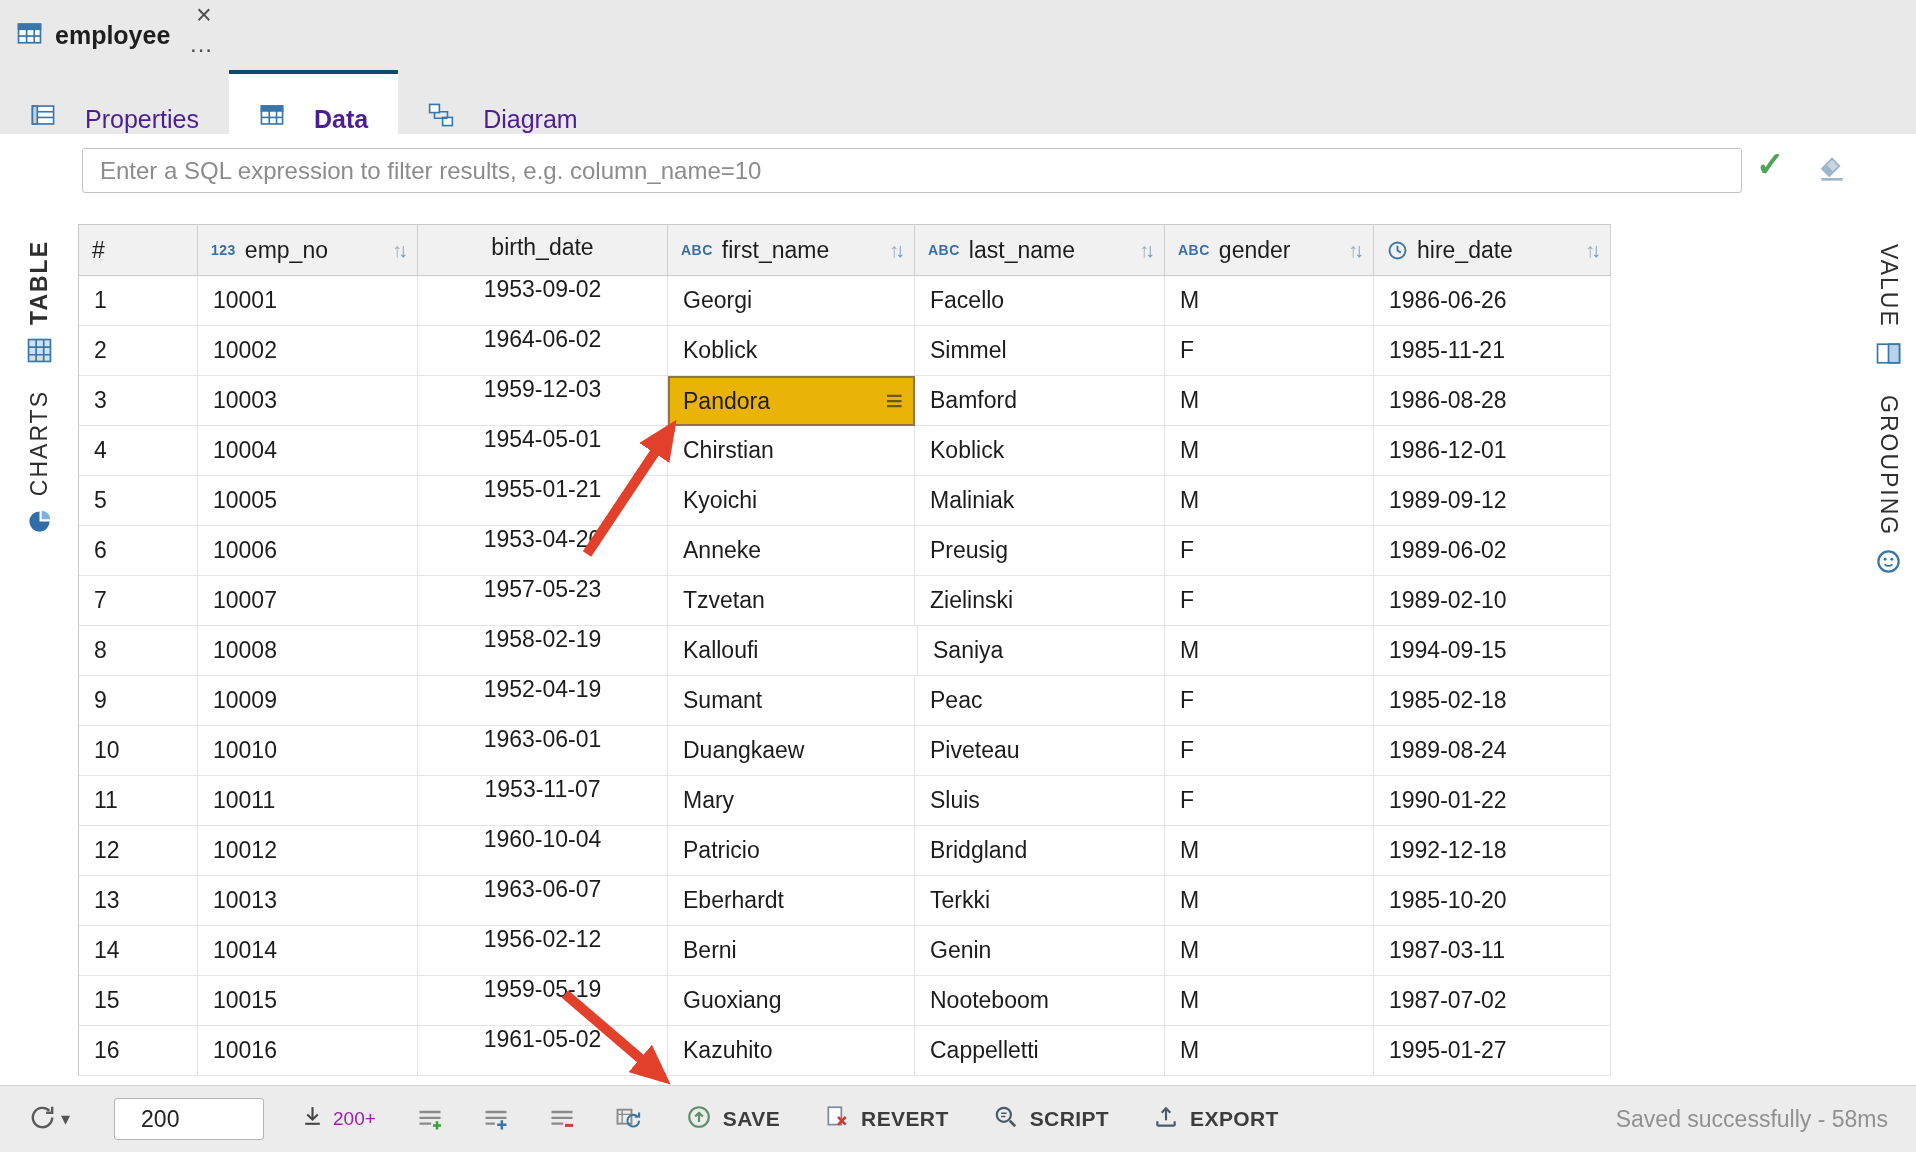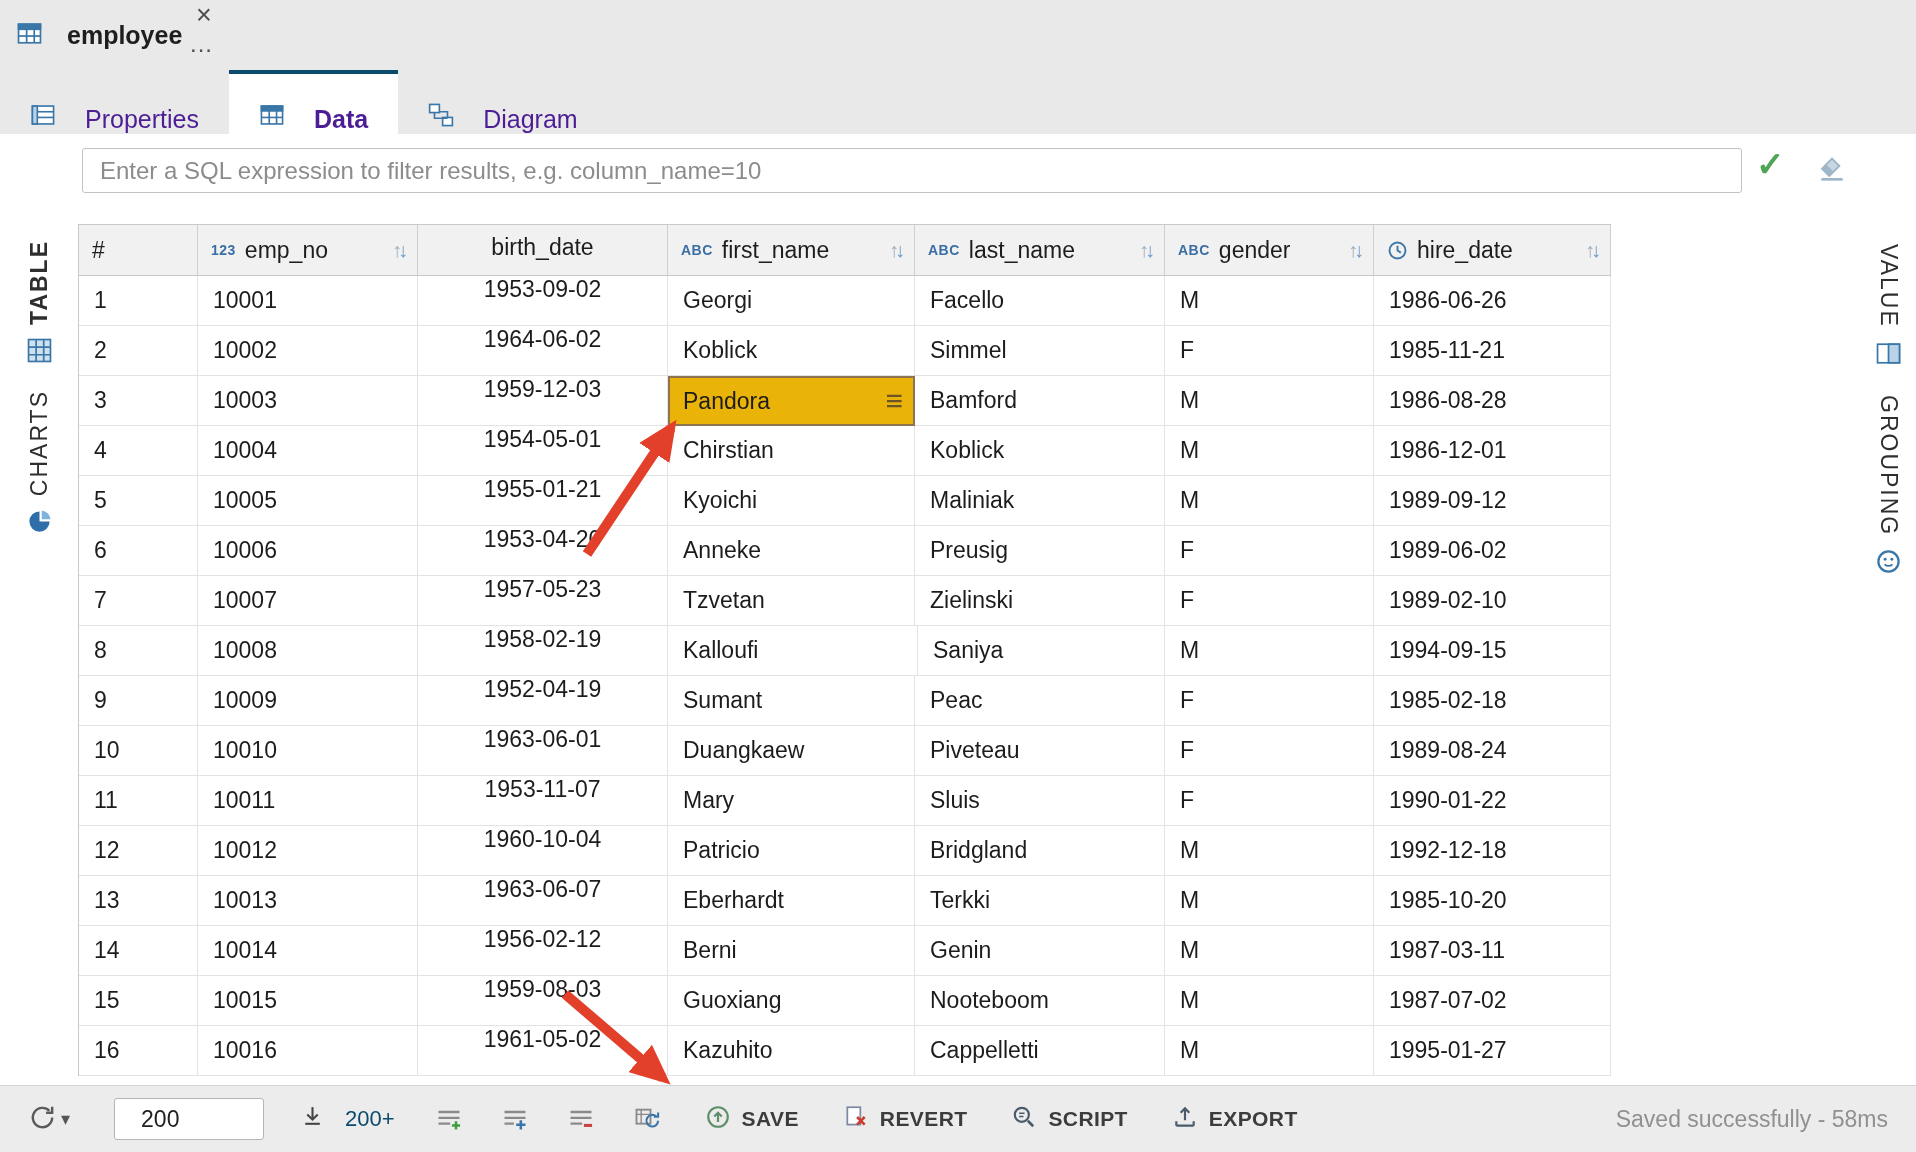--- a/index.html
+++ b/index.html
@@ -3,21 +3,21 @@
 <meta charset="utf-8">
 <style>
   * { margin:0; padding:0; box-sizing:border-box; }
   html,body { width:1916px; height:1152px; overflow:hidden; background:#fff;
               font-family:"Liberation Sans", sans-serif; }
   .app { position:relative; width:1916px; height:1152px; background:#fff; }
 
   
   .editor-tabstrip { position:absolute; left:0; top:0; width:1916px; height:70px; background:#e9e9e9; }
   .editor-tab { position:absolute; left:0; top:0; height:70px; width:188px;
-                display:flex; align-items:center; padding-left:16px; gap:24px; cursor:pointer; }
+                display:flex; align-items:center; padding-left:16px; gap:12px; cursor:pointer; }
   .editor-tab-label { font-size:25px; font-weight:bold; color:#1e1e1e; }
   .tab-close { position:absolute; left:196px; top:0px; font-size:27px; color:#4e4e4e; cursor:pointer; line-height:30px;}
   .tab-more  { position:absolute; left:190px; top:30px; font-size:24px; color:#4e4e4e; cursor:pointer; letter-spacing:1px;}
 
   
   .view-tabstrip { position:absolute; left:0; top:70px; width:1916px; height:64px; background:#e9e9e9; display:flex; }
   .view-tab { display:flex; align-items:flex-end; gap:29px; padding:0 30px; font-size:25px; color:#4c1d95; height:64px; cursor:pointer; }
   .view-tab.active { background:#ffffff; border-top:4px solid #0c4a6e; font-weight:bold; }
 
   
@@ -60,21 +60,21 @@
 
   
   .bottom-toolbar { position:absolute; left:0; top:1085px; width:1916px; height:67px;
                     background:#ececec; border-top:1px solid #d4d4d4;
                     display:flex; align-items:center; padding:0 28px; }
   .refresh-group { display:flex; align-items:center; gap:4px; cursor:pointer; }
   .caret { font-size:18px; color:#555; }
   .fetch-size { width:150px; height:42px; margin-left:44px; font-size:23px; color:#222;
                 padding:0 26px; border:1px solid #b5b5b5; border-radius:3px; background:#fff;
                 font-family:"Liberation Sans", sans-serif; }
-  .fetch-more { margin-left:36px; display:flex; gap:20px; align-items:center; font-size:22px; color:#0c4a6e; cursor:pointer; }
+  .fetch-more { margin-left:36px; display:flex; gap:8px; align-items:center; font-size:19px; color:#a21caf; cursor:pointer; }
   .row-icons { display:flex; gap:38px; margin-left:40px; }
   .icon-btn { cursor:pointer; display:flex; align-items:center; }
   .action-btn { display:flex; align-items:center; gap:11px; margin-left:44px; font-size:21px;
                 font-weight:600; color:#3c3c3c; letter-spacing:0.4px; cursor:pointer; }
   .status { margin-left:auto; font-size:23px; color:#909090; }
 
   
   .arrow-overlay { position:absolute; z-index:50; pointer-events:none; }
 </style>
 </head>
@@ -356,21 +356,21 @@
           <div class="cell col1">10014</div>
           <div class="cell col2">1956-02-12</div>
           <div class="cell col3">Berni</div>
           <div class="cell col4">Genin</div>
           <div class="cell col5">M</div>
           <div class="cell col6">1987-03-11</div>
         </div>
         <div class="grid-row">
           <div class="cell col0">15</div>
           <div class="cell col1">10015</div>
-          <div class="cell col2">1959-08-03</div>
+          <div class="cell col2">1959-05-19</div>
           <div class="cell col3">Guoxiang</div>
           <div class="cell col4">Nooteboom</div>
           <div class="cell col5">M</div>
           <div class="cell col6">1987-07-02</div>
         </div>
         <div class="grid-row">
           <div class="cell col0">16</div>
           <div class="cell col1">10016</div>
           <div class="cell col2">1961-05-02</div>
           <div class="cell col3">Kazuhito</div>

